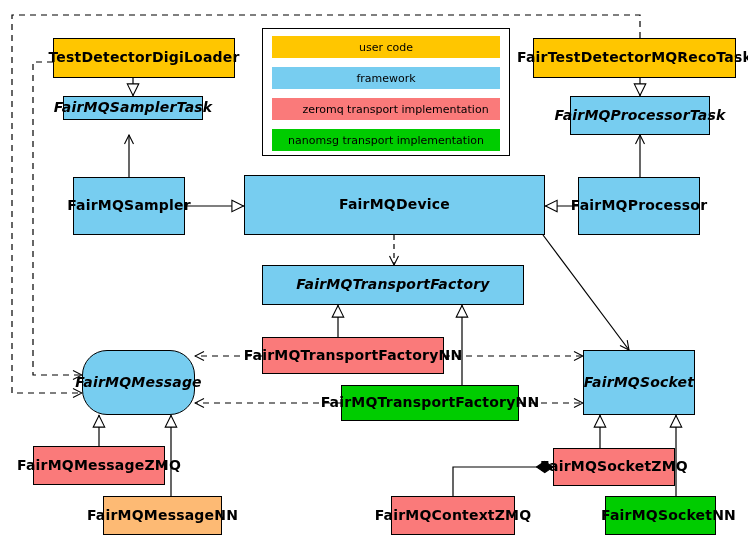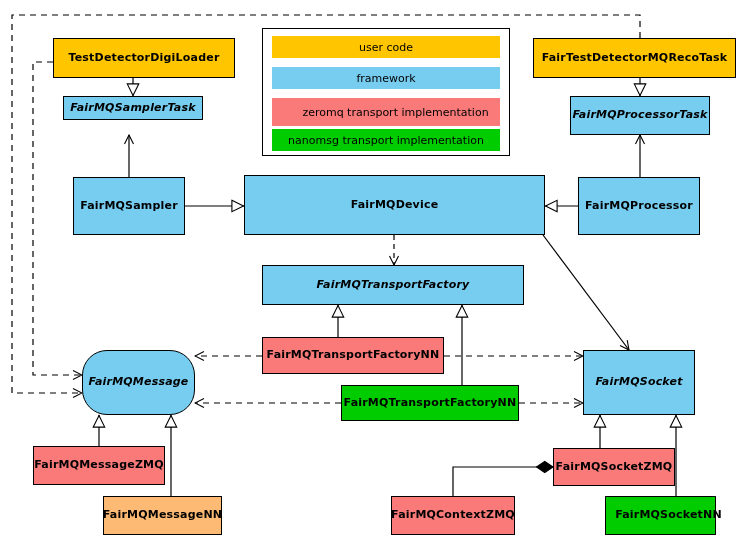--- a/index.html
+++ b/index.html
@@ -10,21 +10,21 @@
     font-family:"DejaVu Sans","Liberation Sans",sans-serif;
     overflow:hidden;
   }
   svg#edges{position:absolute;left:0;top:0;width:748px;height:549px;}
   .node{
     position:absolute;
     box-sizing:border-box;
     border:1px solid #000000;
     display:flex;align-items:center;justify-content:center;
     text-align:center;
-    font-size:11px;
+    font-size:14px;
     font-weight:bold;
     color:#000000;
     line-height:1.1;
     letter-spacing:0.2px;
     z-index:3;
   }
   .node.abstract{font-style:italic;}
   .legend-box{
     position:absolute;
     box-sizing:border-box;
@@ -123,17 +123,17 @@
       <div class="node" style="left: 341px; top: 385px; width: 178px; height: 36px; background: rgb(0, 204, 0);">FairMQTransportFactoryNN</div>
       <div class="node abstract" style="left: 82px; top: 350px; width: 113px; height: 65px; background: rgb(119, 205, 240); border-radius: 25px;">FairMQMessage</div>
       <div class="node abstract" style="left: 583px; top: 350px; width: 112px; height: 65px; background: rgb(119, 205, 240);">FairMQSocket</div>
       <div class="node" style="left: 33px; top: 446px; width: 132px; height: 39px; background: rgb(250, 122, 122);">FairMQMessageZMQ</div>
       <div class="node" style="left: 103px; top: 496px; width: 119px; height: 39px; background: #fdba74;">FairMQMessageNN</div>
       <div class="node" style="left: 553px; top: 448px; width: 122px; height: 38px; background: rgb(250, 122, 122);">FairMQSocketZMQ</div>
       <div class="node" style="left: 605px; top: 496px; width: 111px; height: 39px; background: rgb(0, 204, 0); padding-left: 16px;">FairMQSocketNN</div>
       <div class="node" style="left: 391px; top: 496px; width: 124px; height: 39px; background: rgb(250, 122, 122);">FairMQContextZMQ</div>
       <div class="legend-row" style="left: 272px; top: 36px; width: 228px; height: 22px; background: rgb(255, 198, 0); z-index: 5; text-align: center;">user code</div>
       <div class="legend-row" style="left: 272px; top: 67px; width: 228px; height: 22px; background: rgb(119, 205, 240); z-index: 5;">framework</div>
-      <div class="legend-row" style="left: 272px; top: 98px; width: 228px; height: 28px; background: rgb(250, 122, 122); z-index: 5; padding-left: 19px;">zeromq transport implementation</div>
+      <div class="legend-row" style="left: 272px; top: 98px; width: 228px; height: 22px; background: rgb(250, 122, 122); z-index: 5; padding-left: 19px;">zeromq transport implementation</div>
       <div class="legend-row" style="left: 272px; top: 129px; width: 228px; height: 22px; background: rgb(0, 204, 0); z-index: 5;">nanomsg transport implementation</div>
     </div>
 
 </div>
 
 </body></html>

